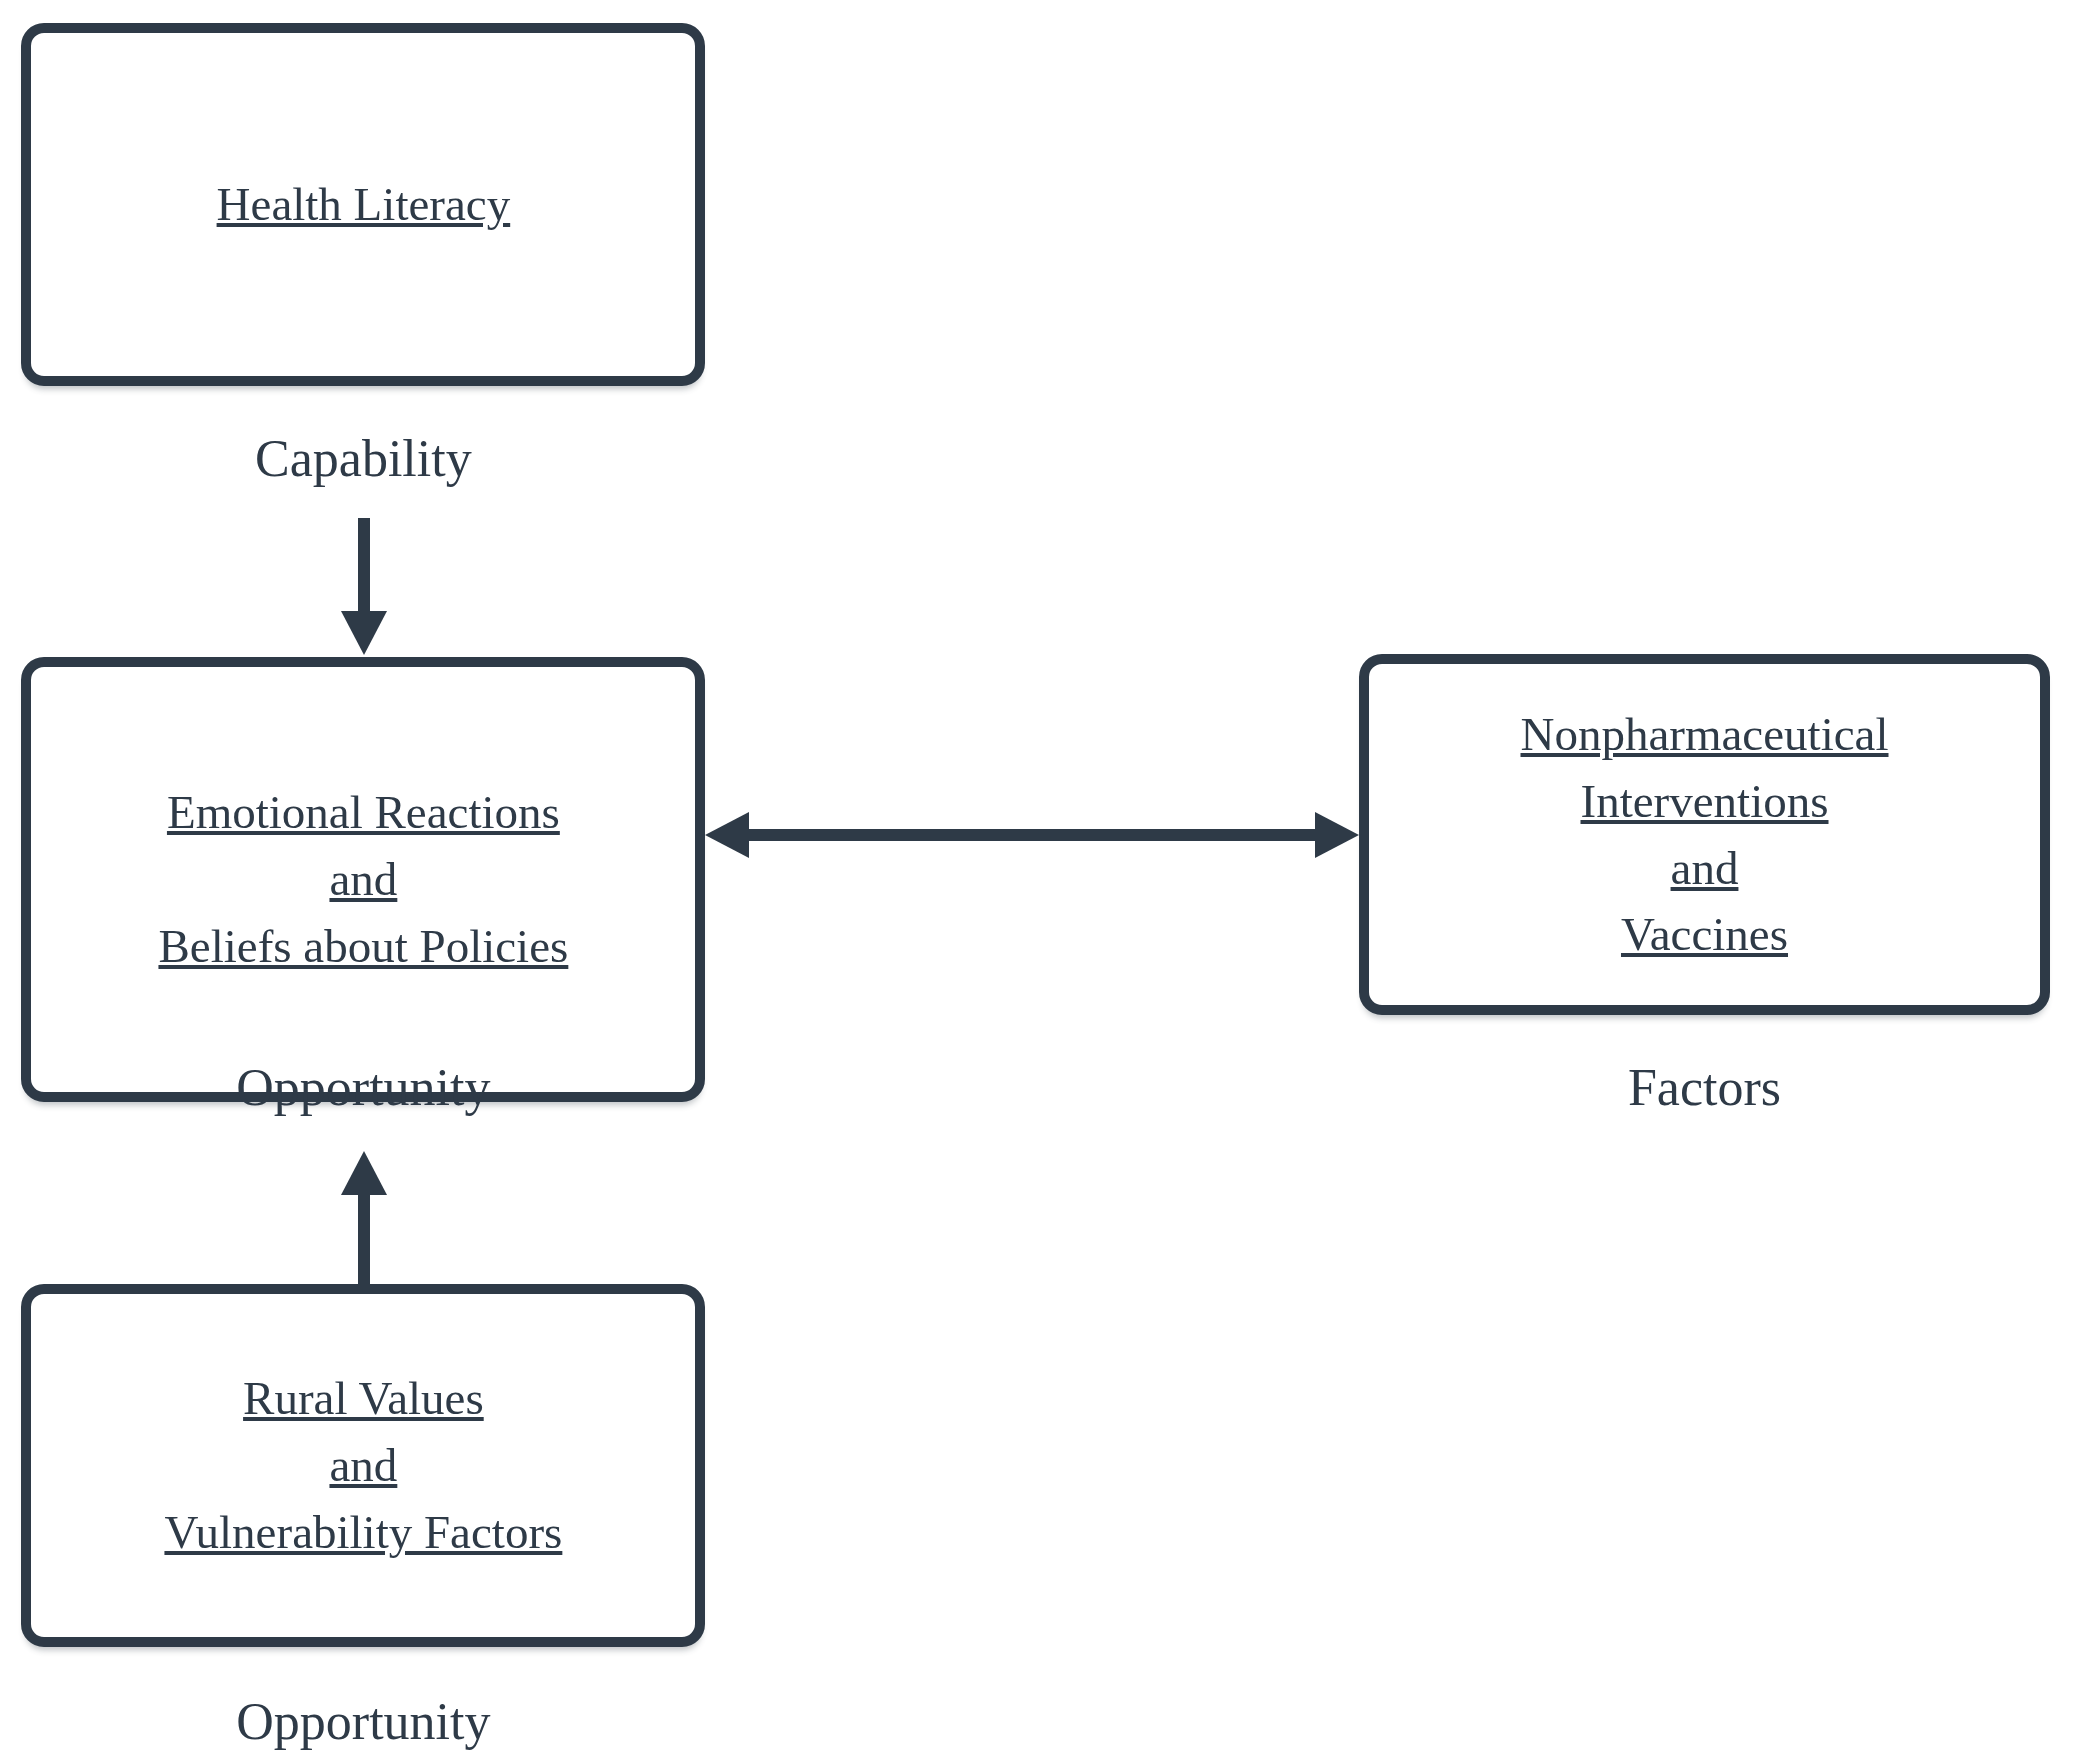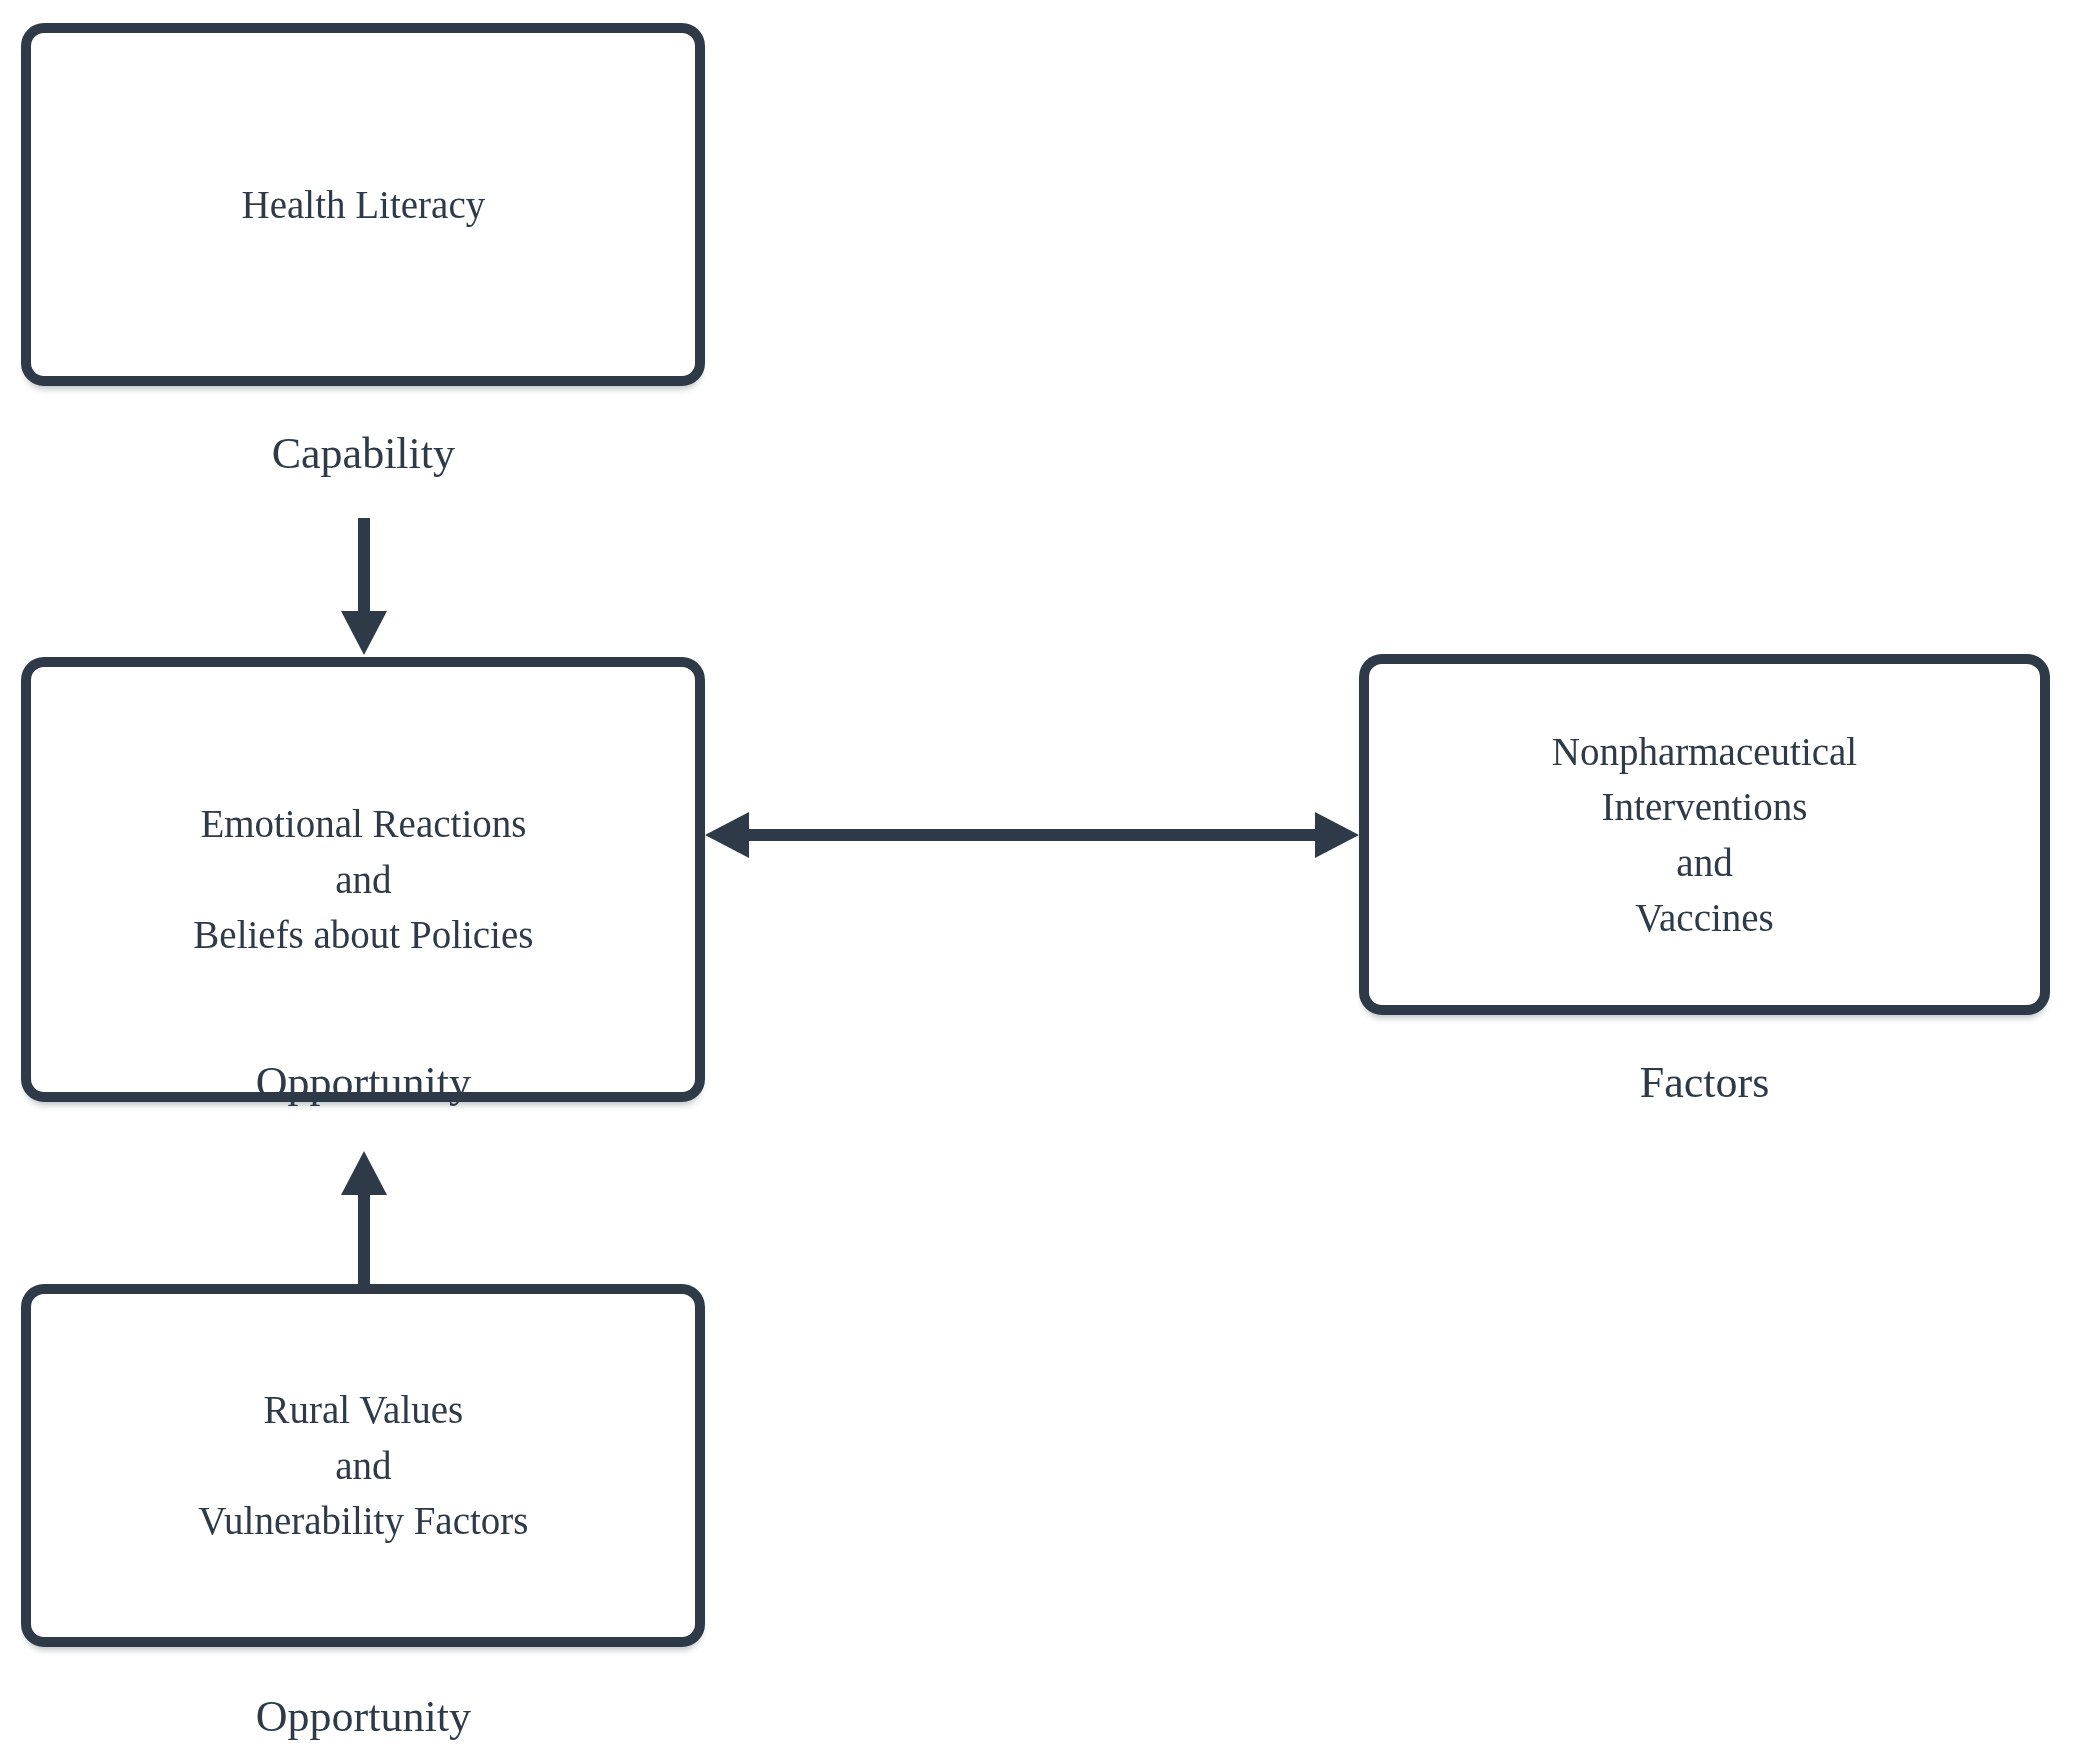--- a/index.html
+++ b/index.html
@@ -22,34 +22,35 @@
     border:10.7px solid var(--ink);
     border-radius:23px;
     background:#ffffff;
     display:flex;
     align-items:center;
     justify-content:center;
     text-align:center;
     box-shadow:0 7.6px 6.1px -4.6px rgba(46,58,71,0.30);
   }
   .node-text{
-    font-size:39px;
+    font-size:47px;
     line-height:1.42;
     white-space:pre-line;
     color:var(--ink);
+    text-decoration:underline;
   }
   .node-hl {left:21.4px;  top:23px;   width:684px; height:363px;}
   .node-er {left:21.4px;  top:657px;  width:684px; height:445px;}
   .node-rv {left:21.4px;  top:1284px; width:684px; height:363px;}
   .node-npi{left:1359px;top:654px;  width:691px; height:361px;}
 
   .sublabel{
     position:absolute;
     text-align:center;
-    font-size:44px;
+    font-size:52px;
     line-height:1.2;
     color:var(--ink);
   }
   .lbl-capability {left:21.4px;   top:428px;  width:684px;}
   .lbl-motivation {left:21.4px;   top:1057px; width:684px;}
   .lbl-opportunity{left:21.4px;   top:1691px; width:684px;}
   .lbl-behavior   {left:1359px; top:1057px; width:691px;}
 
   .shaft{position:absolute;background:var(--ink);}
   .head{position:absolute;width:0;height:0;}

